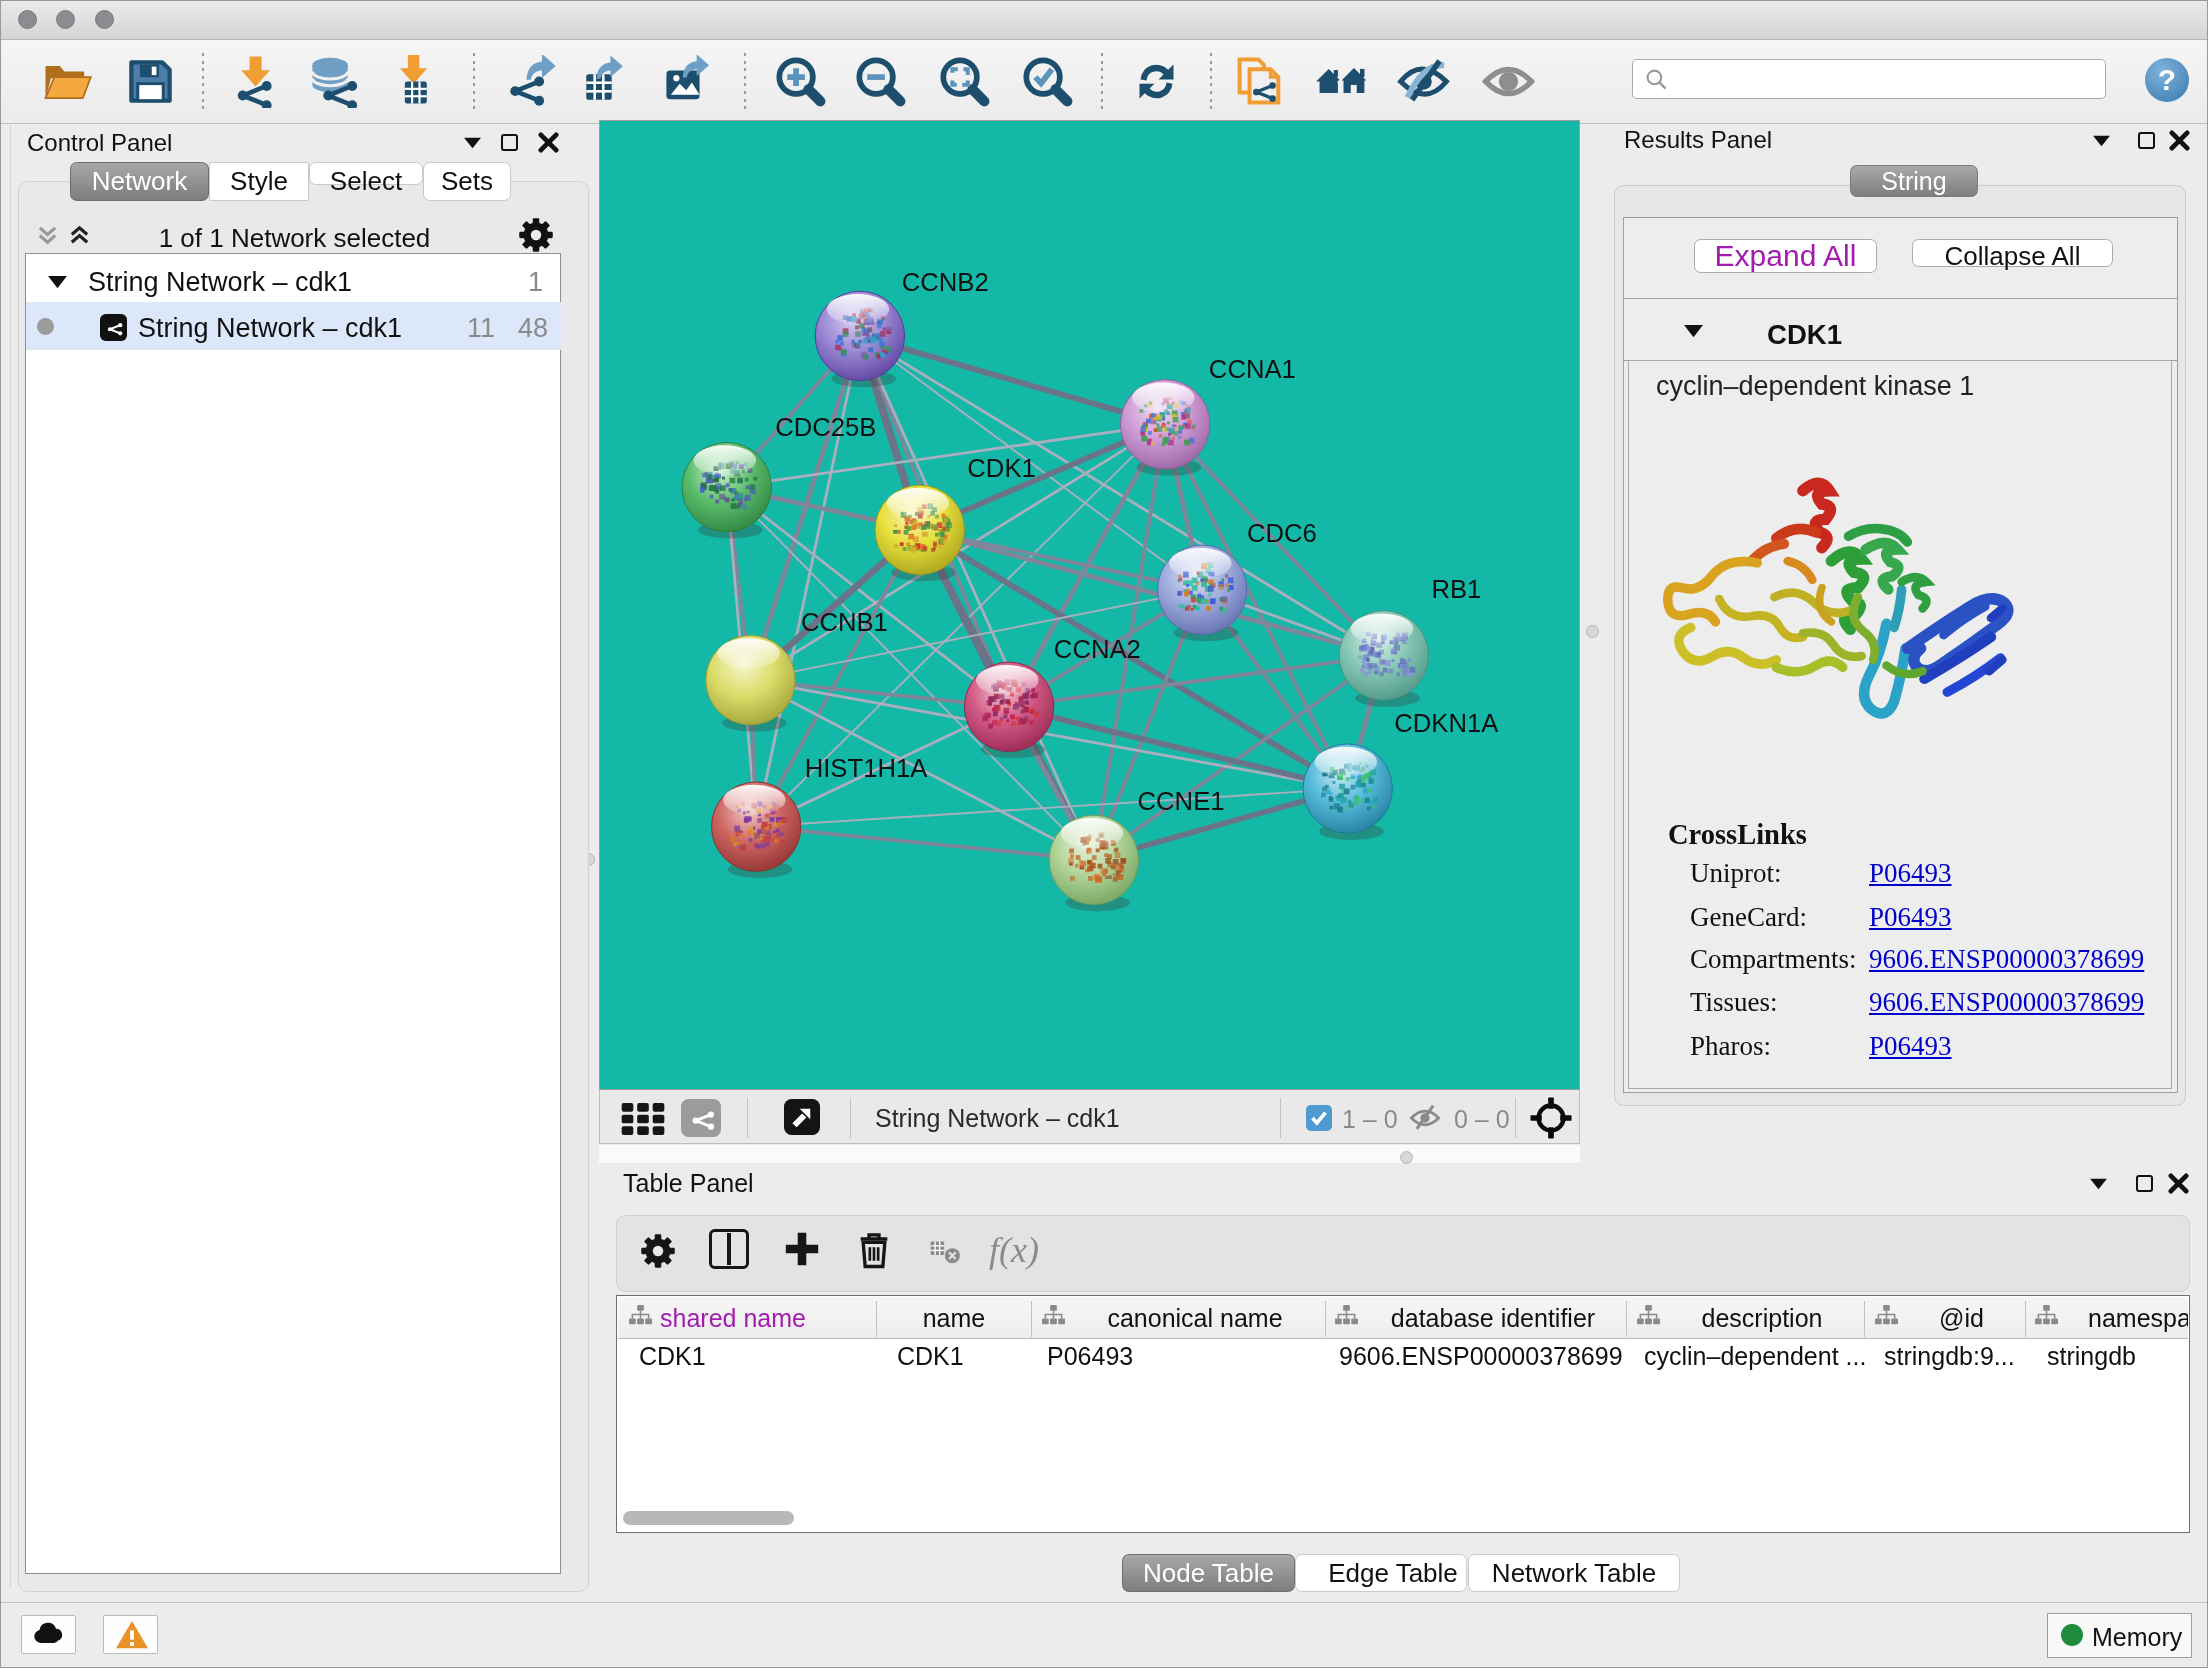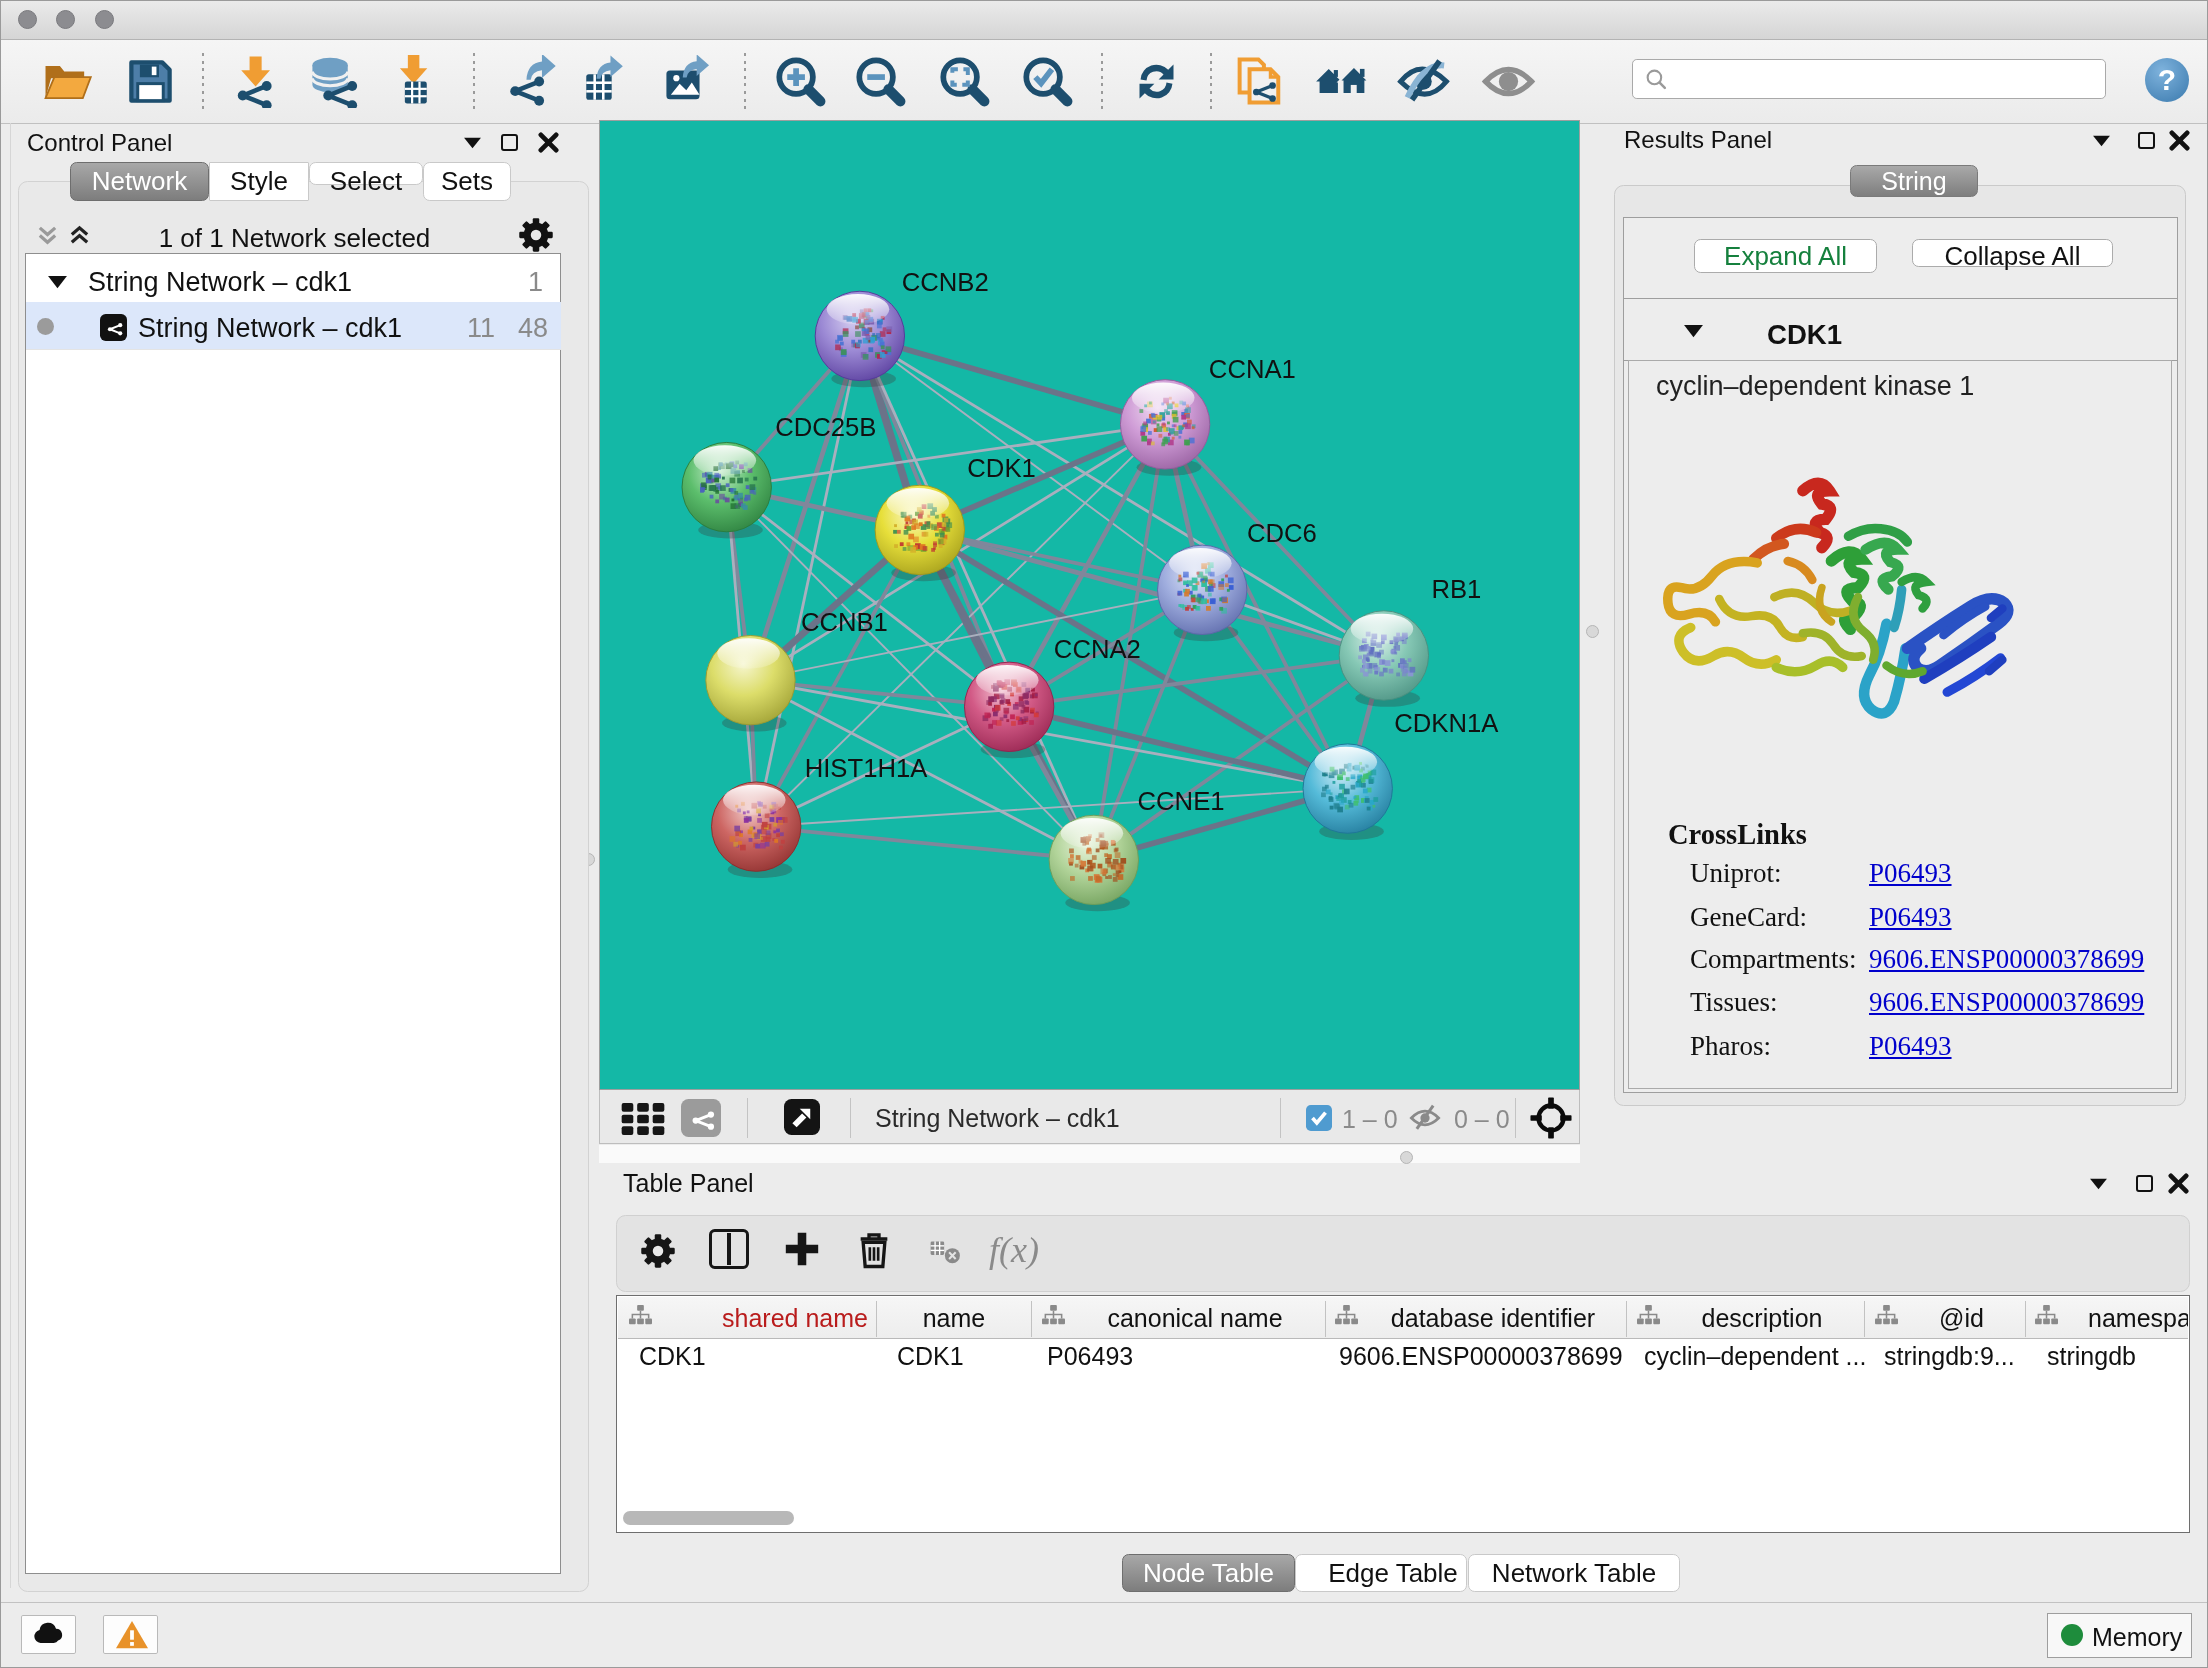--- a/index.html
+++ b/index.html
@@ -1249,21 +1249,21 @@
 <svg class="abs" style="left:2091px;top:133px" width="21" height="15" viewBox="0 0 22 16">
     <path d="M2 3 h18 l-9 11 z" fill="#111"></path>
   </svg>
 <div class="abs" style="left:2138px;top:132px;width:17px;height:17px;border:2.5px solid #111;border-radius:2.9px;box-sizing:border-box;"></div>
 <svg class="abs" style="left:2169px;top:130px" width="21" height="21" viewBox="0 0 22 22">
     <path d="M3 3 L19 19 M19 3 L3 19" stroke="#111" stroke-width="5" stroke-linecap="round"></path>
   </svg>
 <div class="abs" style="left:1614px;top:185px;width:572px;height:921px;background:#e7e7e7;border:1px solid #cacaca;border-radius:9.5px;box-sizing:border-box;"></div>
 <div class="abs" style="left:1850px;top:165px;width:128px;height:32px;background:linear-gradient(#a9a9a9,#7e7e7e);border:1px solid #7a7a7a;border-radius:6.7px;box-sizing:border-box;text-align:center;font-size:25px;line-height:30px;color:#fff;">String</div>
 <div class="abs" style="left:1623px;top:217px;width:555px;height:876px;background:#ededed;border:1px solid #9e9e9e;box-sizing:border-box;"></div>
-<div class="abs" style="left:1694px;top:239px;width:183px;height:34px;background:#fff;border:1px solid #ababab;border-radius:6.7px;box-sizing:border-box;text-align:center;font-size:26px;line-height:32px;color:#15803d;">Expand All</div>
+<div class="abs" style="left:1694px;top:239px;width:183px;height:34px;background:#fff;border:1px solid #ababab;border-radius:6.7px;box-sizing:border-box;text-align:center;font-size:30px;line-height:32px;color:#a21caf;">Expand All</div>
 <div class="abs" style="left:1912px;top:239px;width:201px;height:28px;background:#fff;border:1px solid #ababab;border-radius:6.7px;box-sizing:border-box;text-align:center;font-size:26px;line-height:32px;color:#111;">Collapse All</div>
 <div class="abs" style="left:1623px;top:298px;width:555px;height:63px;border:1px solid #9e9e9e;box-sizing:border-box;"></div>
 <svg class="abs" style="left:1682px;top:323px" width="23" height="17" viewBox="0 0 24 18">
     <path d="M2 2 h20 l-10 13 z" fill="#111"></path>
   </svg>
 <div class="abs" style="left:1767px;top:319px;font-size:27.6px;font-weight:bold;color:#111;">CDK1</div>
 <div class="abs" style="left:1628px;top:360px;width:544px;height:729px;border:1px solid #aaa;box-sizing:border-box;background:#ededed;"></div>
 <div class="abs" style="left:1656px;top:371px;font-size:27px;color:#222;">cyclin–dependent kinase 1</div>
 <svg class="abs" style="left:1662px;top:447px" width="371" height="323" viewBox="0 0 390 340">
     <g fill="none" stroke-linecap="round">
@@ -1354,21 +1354,21 @@
 <div class="abs" style="left:876px;top:1301px;width:1px;height:36px;background:#c2c2c2;"></div>
 <svg class="abs" style="left:628px;top:1304px" width="25" height="23" viewBox="0 0 26 24">
     <g fill="#8a8a8a">
       <rect x="9.5" y="1" width="7" height="6" rx="1"></rect>
       <rect x="1" y="15" width="7" height="6" rx="1"></rect>
       <rect x="9.5" y="15" width="7" height="6" rx="1"></rect>
       <rect x="18" y="15" width="7" height="6" rx="1"></rect>
     </g>
     <path d="M13 7 v4 M4.5 15 v-4 h17 v4 M13 11 v4" stroke="#8a8a8a" stroke-width="1.6" fill="none"></path>
   </svg>
-<div class="abs" style="left:660px;top:1304px;width:208px;overflow:hidden;text-align:right;font-size:25px;color:#b91c1c;white-space:nowrap;">shared name</div>
+<div class="abs" style="left:660px;top:1304px;width:208px;overflow:hidden;text-align:left;font-size:25px;color:#a21caf;white-space:nowrap;">shared name</div>
 <div class="abs" style="left:1031px;top:1301px;width:1px;height:36px;background:#c2c2c2;"></div>
 <div class="abs" style="left:884px;top:1304px;width:140px;overflow:hidden;text-align:center;font-size:25px;color:#111;white-space:nowrap;">name</div>
 <div class="abs" style="left:1325px;top:1301px;width:1px;height:36px;background:#c2c2c2;"></div>
 <svg class="abs" style="left:1041px;top:1304px" width="25" height="23" viewBox="0 0 26 24">
     <g fill="#8a8a8a">
       <rect x="9.5" y="1" width="7" height="6" rx="1"></rect>
       <rect x="1" y="15" width="7" height="6" rx="1"></rect>
       <rect x="9.5" y="15" width="7" height="6" rx="1"></rect>
       <rect x="18" y="15" width="7" height="6" rx="1"></rect>
     </g>

